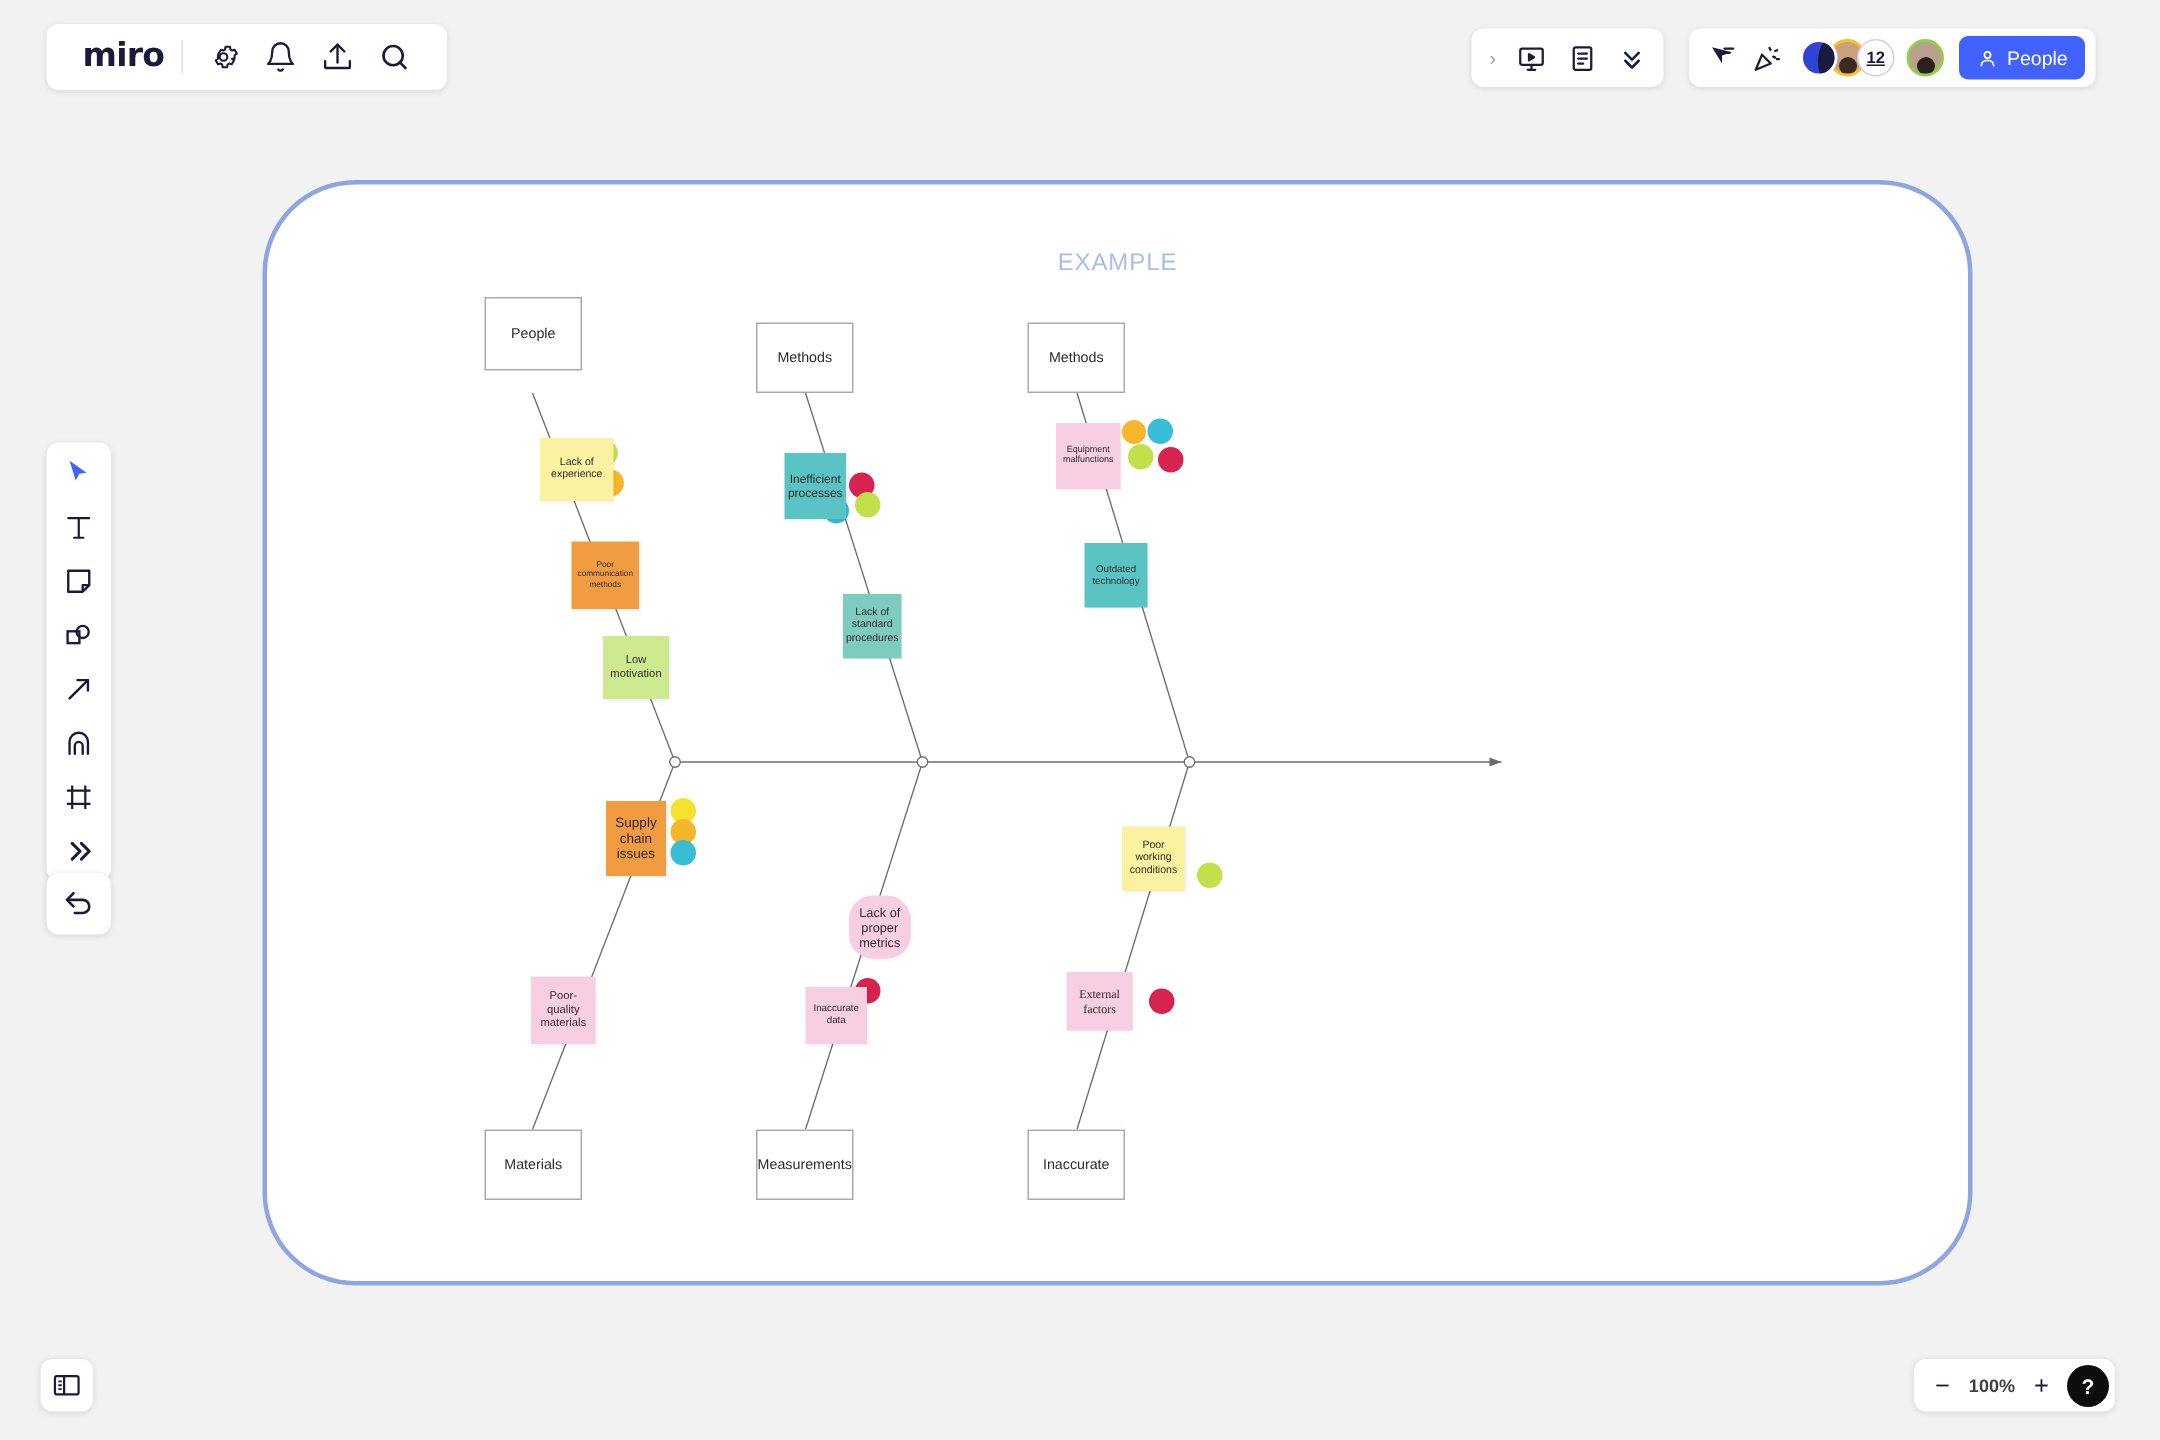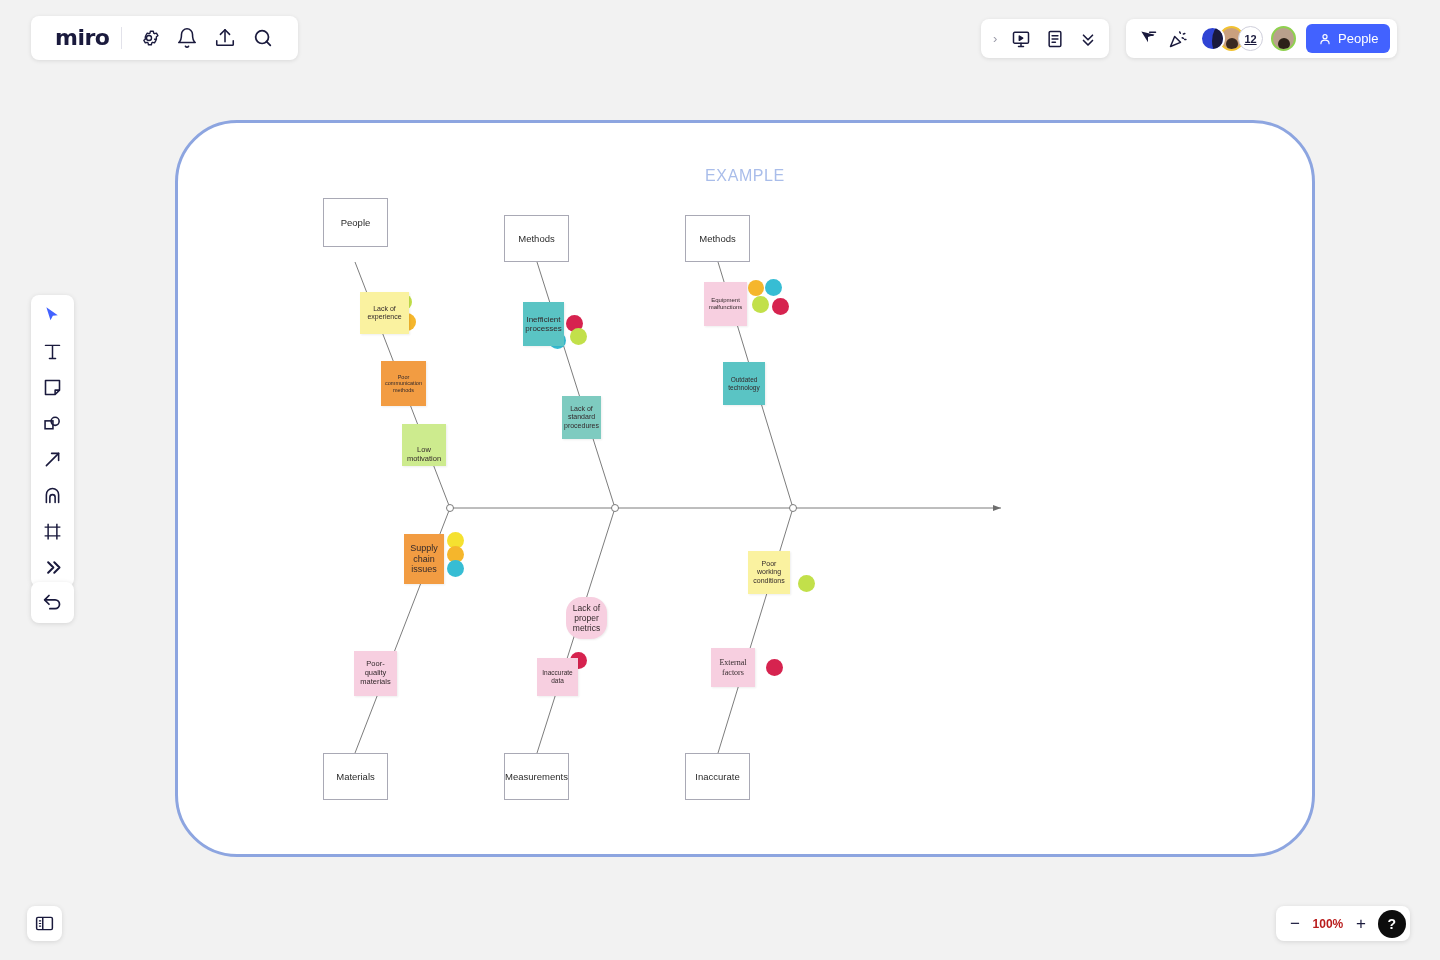--- a/index.html
+++ b/index.html
@@ -91,21 +91,21 @@
     box-shadow: 0 1px 5px rgba(0,0,0,.12);
   }
 
   
   .zoombar {
     position: absolute; left: 1276px; top: 906px;
     height: 35px; background:#fff; border-radius: 8px;
     display:flex; align-items:center; gap: 12px; padding: 0 4px 0 14px;
     box-shadow: 0 1px 5px rgba(0,0,0,.12);
   }
-  .zoom-lbl { font-size: 12px; font-weight: 700; color:#b91c1c; min-width: 32px; text-align:center; }
+  .zoom-lbl { font-size: 12px; font-weight: 700; color:#404040; min-width: 32px; text-align:center; }
   .zbtn { font-size: 17px; color:#1a1a3d; cursor:pointer; line-height:1; user-select:none; }
   .help {
     width: 28px; height: 28px; border-radius: 50%; background:#0d0d0d; color:#fff;
     display:flex; align-items:center; justify-content:center; font-size:14px; font-weight:700;
     cursor:pointer;
   }
 
   
   .frame {
     position: absolute; left: 175px; top: 120px; width: 1140px; height: 737px;
@@ -208,21 +208,21 @@
       <div class="dot" style="left: 447px; top: 560px; width: 17px; height: 17px; background: rgb(55, 189, 212);"></div>
       <div class="dot" style="left: 798px; top: 575px; width: 17px; height: 17px; background: rgb(194, 224, 74);"></div>
       <div class="dot" style="left: 570px; top: 652px; width: 17px; height: 17px; background: rgb(214, 35, 79);"></div>
       <div class="dot" style="left: 766px; top: 659px; width: 17px; height: 17px; background: rgb(214, 35, 79);"></div>
       <div class="note" style="left: 360px; top: 292px; width: 49px; height: 42px; background: rgb(250, 242, 160); font-size: 7px;">
         <span>Lack of experience</span>
       </div>
       <div class="note" style="left: 381px; top: 361px; width: 45px; height: 45px; background: rgb(242, 156, 66); font-size: 5.5px;">
         <span>Poor communication methods</span>
       </div>
-      <div class="note" style="left: 402px; top: 424px; width: 44px; height: 42px; background: rgb(205, 235, 142); font-size: 7.5px; align-items: flex-end;">
+      <div class="note" style="left: 402px; top: 424px; width: 44px; height: 42px; background: rgb(205, 235, 142); font-size: 7.5px;">
         <span>Low motivation</span>
       </div>
       <div class="note" style="left: 404px; top: 534px; width: 40px; height: 50px; background: rgb(242, 156, 66); font-size: 9px;">
         <span>Supply chain issues</span>
       </div>
       <div class="note" style="left: 354px; top: 651px; width: 43px; height: 45px; background: rgb(247, 207, 224); font-size: 7.5px;">
         <span>Poor-quality materials</span>
       </div>
       <div class="note" style="left: 523px; top: 302px; width: 41px; height: 44px; background: rgb(90, 196, 196); font-size: 8px;">
         <span>Inefficient processes</span>

